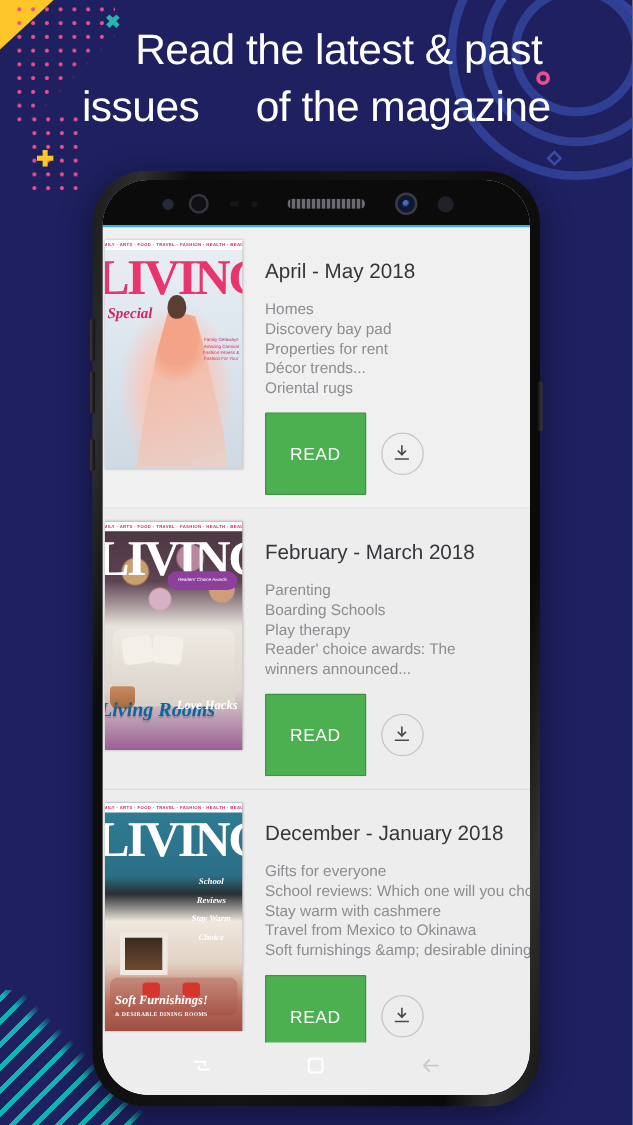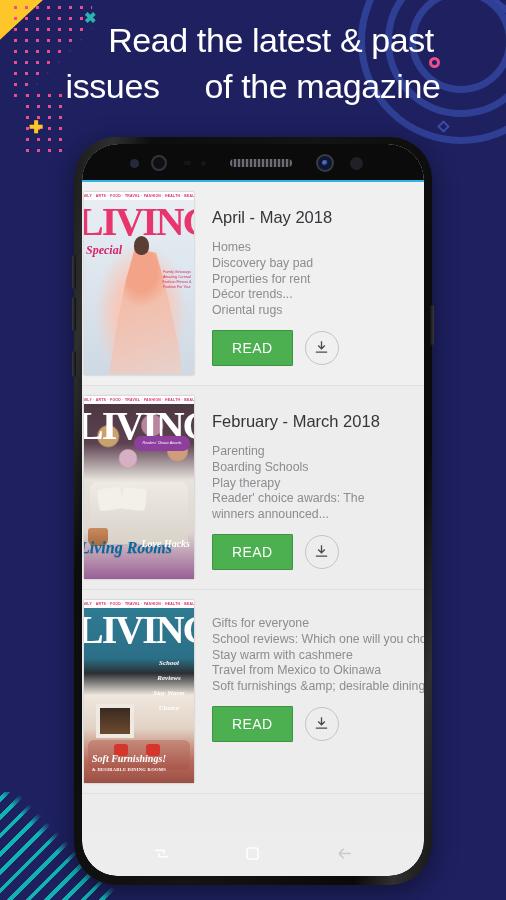--- a/index.html
+++ b/index.html
@@ -272,21 +272,21 @@
     margin-bottom:13px; white-space:nowrap;
   }
   .desc{
     font-size:12.3px; color:#8c8c92; line-height:15.8px;
     white-space:nowrap;
   }
   .desc div{ white-space:nowrap; }
   .actions{ display:flex; align-items:center; margin-top:11px; }
   .read-btn{
     background:#4caf50; border:1px solid #3d9440; color:#fff;
-    font-size:14px; padding:9px 19px; letter-spacing:.4px;
+    font-size:14px; padding:24px 19px; letter-spacing:.4px;
     cursor:pointer; border-radius:1px;
   }
   .dl-btn{
     width:34px; height:34px; border-radius:50%;
     border:1px solid #c4c4c4; margin-left:12px;
     display:flex; align-items:center; justify-content:center;
     background:transparent; cursor:pointer;
   }
   .dl-btn svg{ width:15px; height:15px; }
 
@@ -428,20 +428,21 @@
               <div>School Reviews</div>
               <div>Stay Warm</div>
               <div>Choice</div>
             </div>
             <div class="bottomscript">
               <span>Soft Furnishings!</span>
               <small>&amp; DESIRABLE DINING ROOMS</small>
             </div>
           </div>
           <div class="info">
+            <div class="issue-title">December - January 2018</div>
             <div class="desc">
               <div>Gifts for everyone</div>
               <div>School reviews: Which one will you choose?</div>
               <div>Stay warm with cashmere</div>
               <div>Travel from Mexico to Okinawa</div>
               <div>Soft furnishings &amp;amp; desirable dining room</div>
             </div>
             <div class="actions">
               <button class="read-btn">READ</button>
               <button class="dl-btn">

